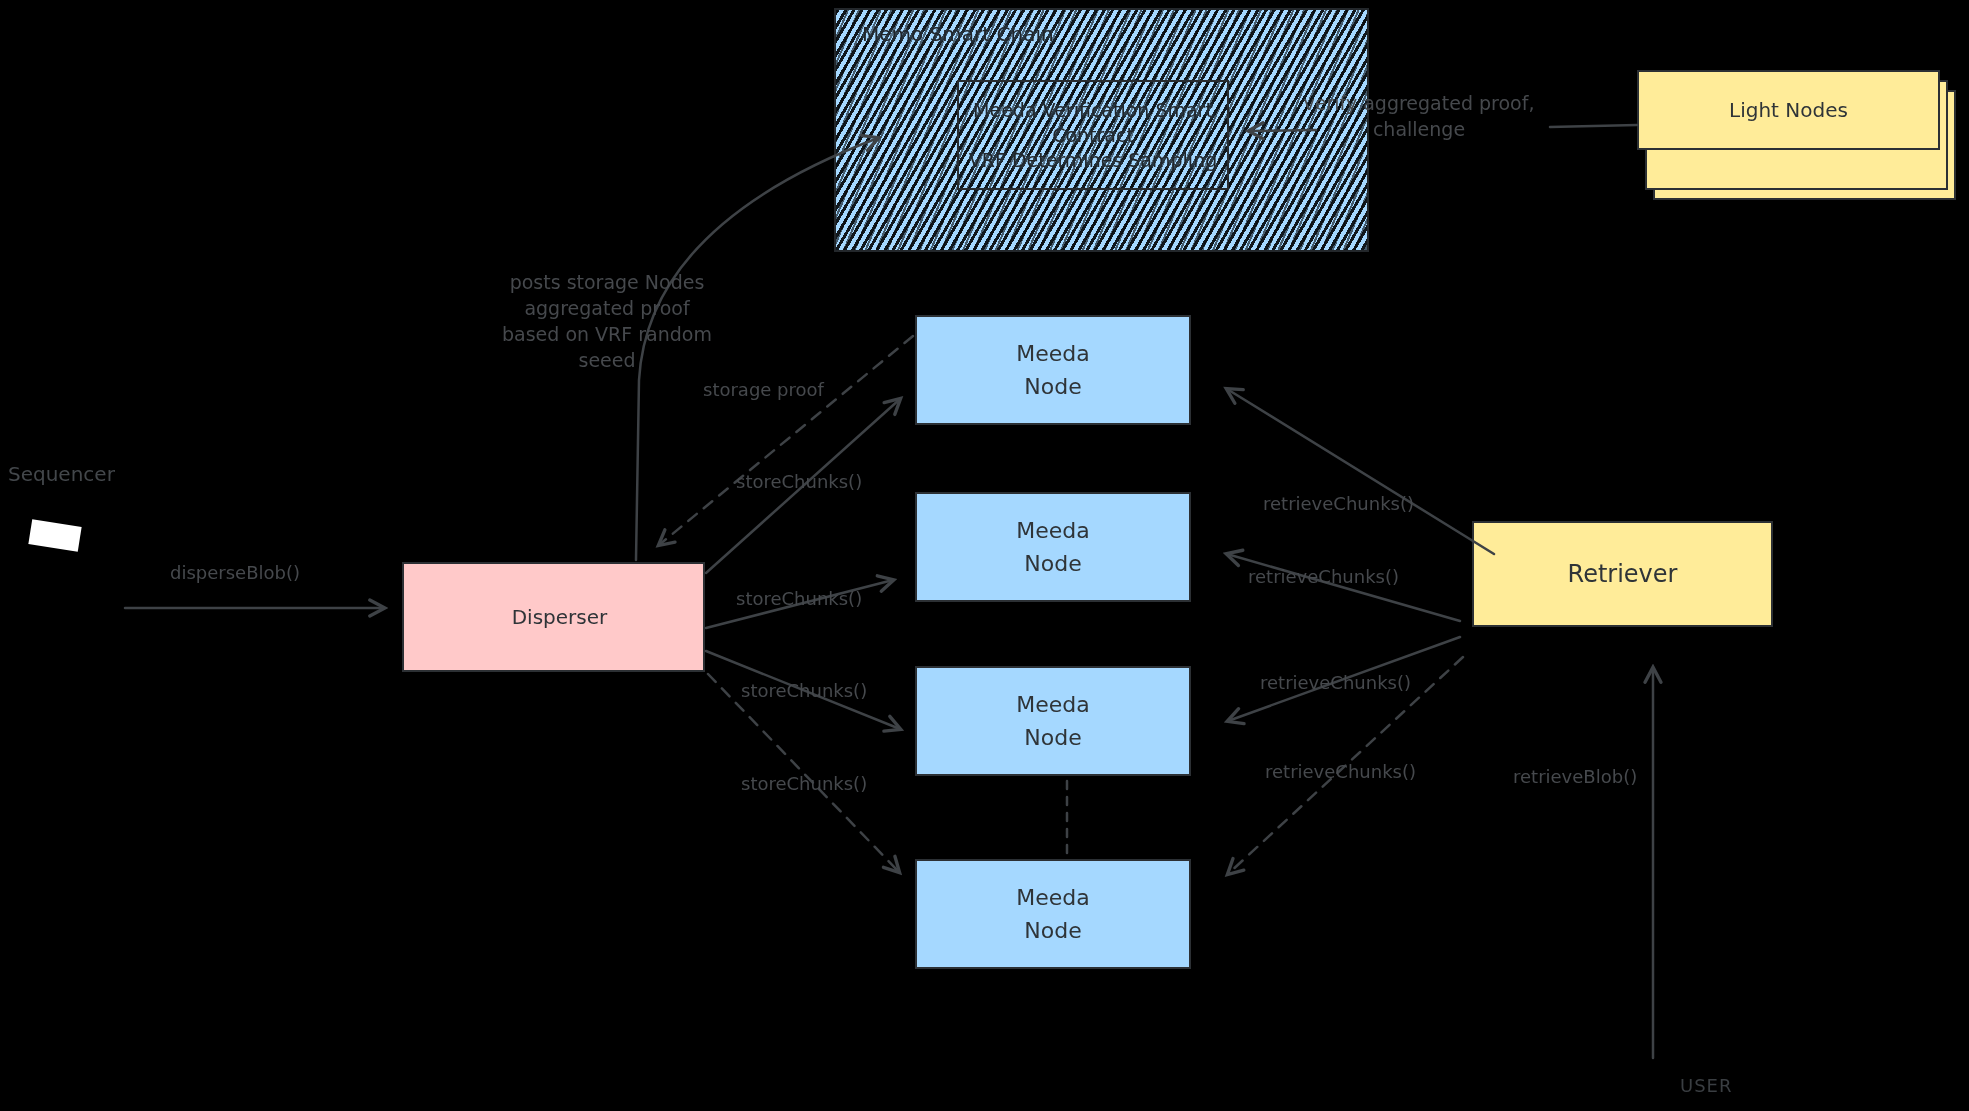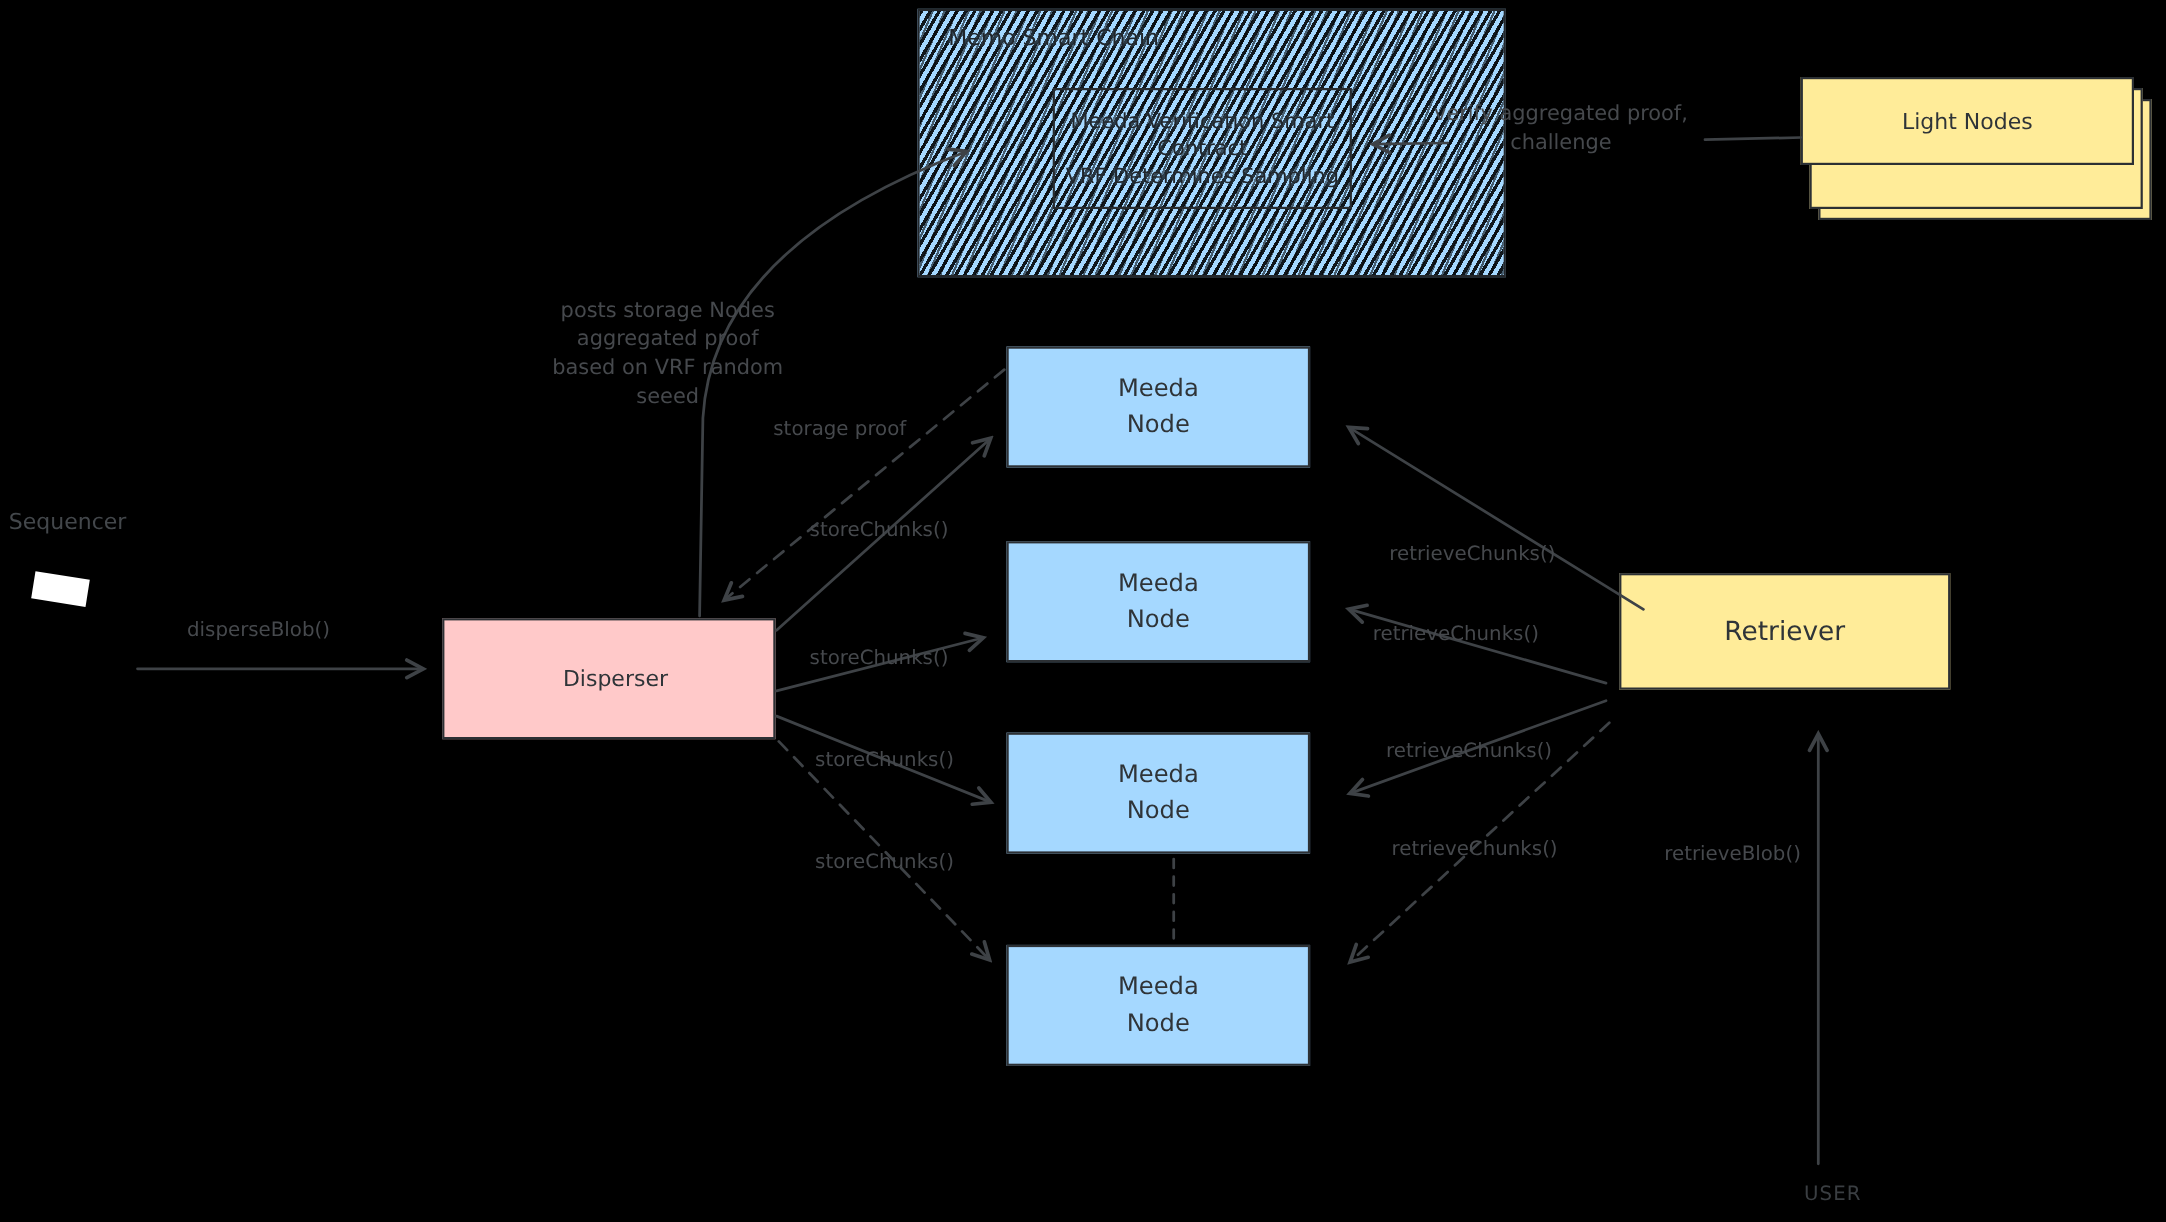--- a/index.html
+++ b/index.html
@@ -26,21 +26,21 @@
   .card{position:absolute;width:303px;height:110px;box-sizing:border-box;
       border:2.5px solid #2c3034;background:#ffec99;}
   .elabel{position:absolute;color:#46494d;font-size:18px;z-index:3;white-space:pre-line;}
   .center{text-align:center;line-height:26px;font-size:19px;}
   .connectors{position:absolute;left:0;top:0;z-index:2;pointer-events:none;}
   .solid{stroke:#3e4246;stroke-width:2.5;fill:none;stroke-linecap:round;}
   .dashed{stroke:#3e4246;stroke-width:2.5;fill:none;stroke-linecap:round;stroke-dasharray:11 9;}
   .white-shape{position:absolute;left:30px;top:523px;width:50px;height:25px;background:#ffffff;
       transform:rotate(9deg);z-index:1;}
   .seq{color:#43474b;font-size:20px;}
-  .user{color:#3a3e42;font-size:18px;letter-spacing:1px;}
+  .user{color:#3a3e42;font-size:18px;letter-spacing:1px;margin-left:40px;}
 </style>
 </head>
 <body>
 
 <div class="canvas">
 
   <div class="box hatched" style="left:795px;top:8px;width:535px;height:244px;">
     <span class="chain-title">Memo Smart Chain</span>
     <div class="contract-box">Meeda Verification Smart
 Contract

